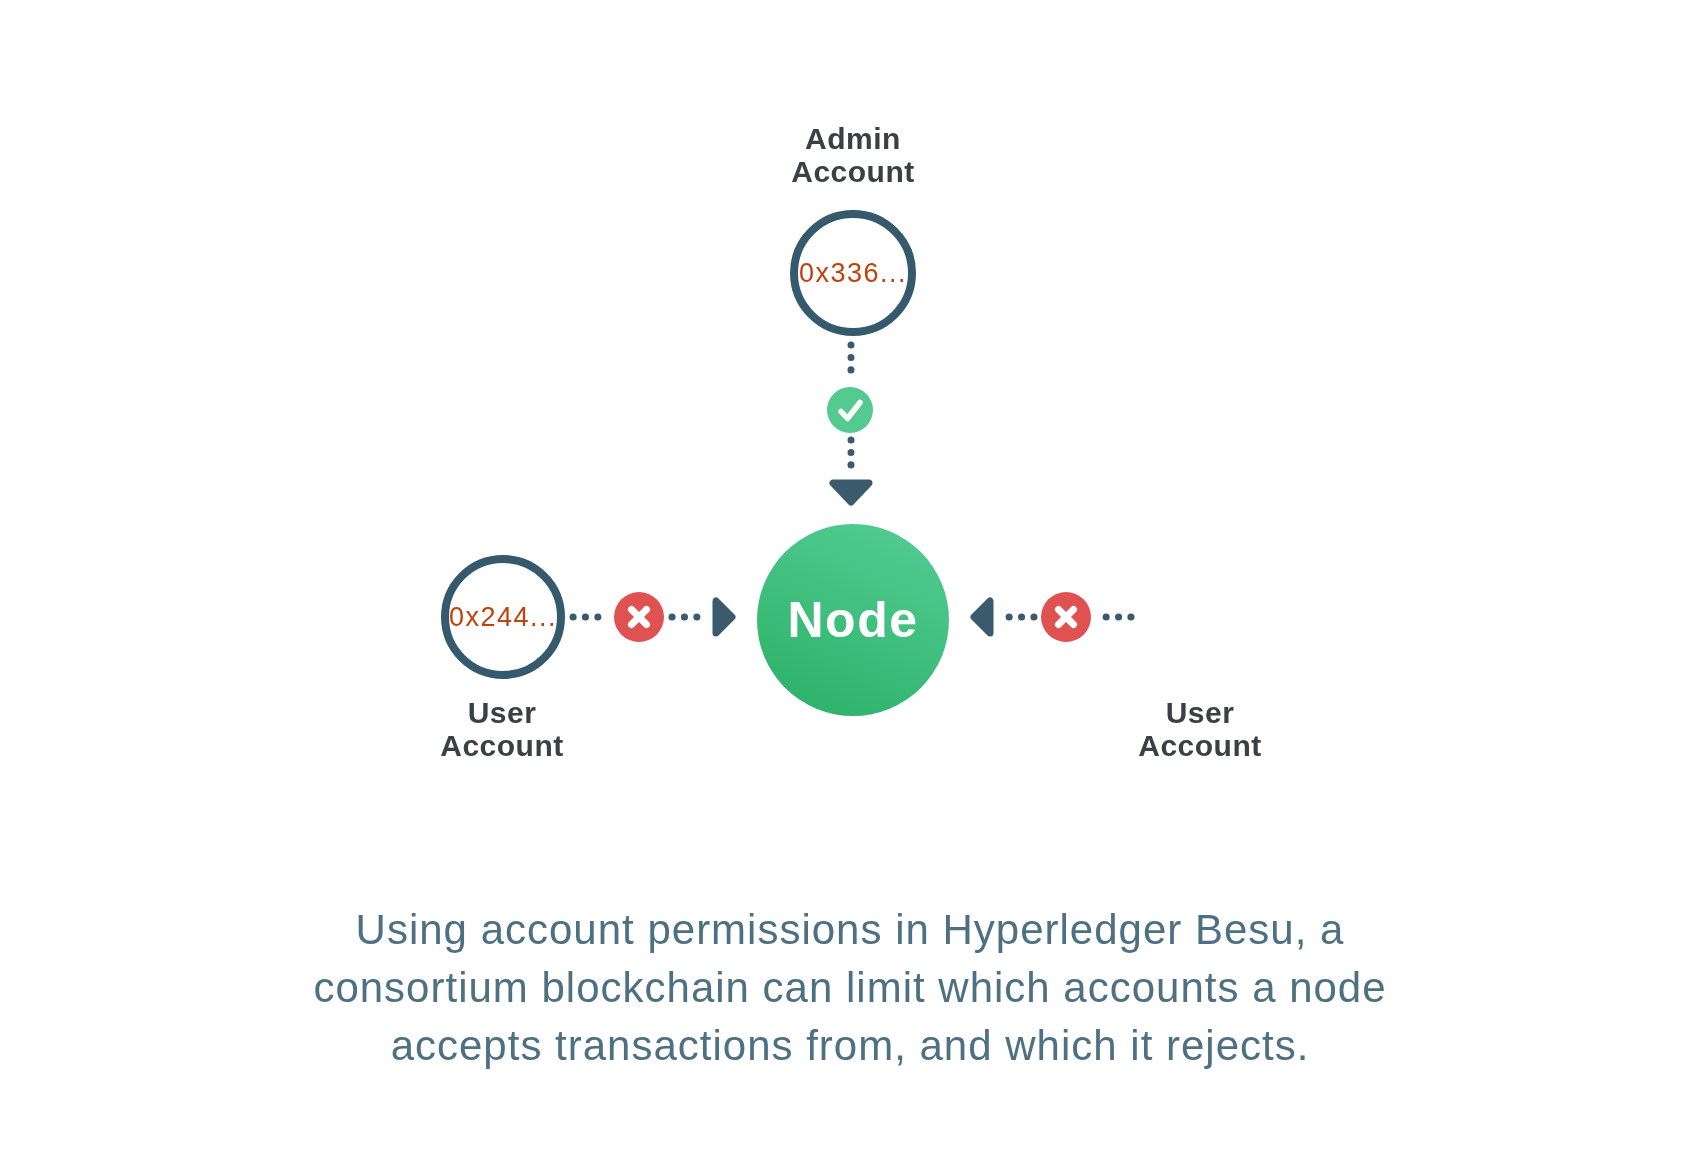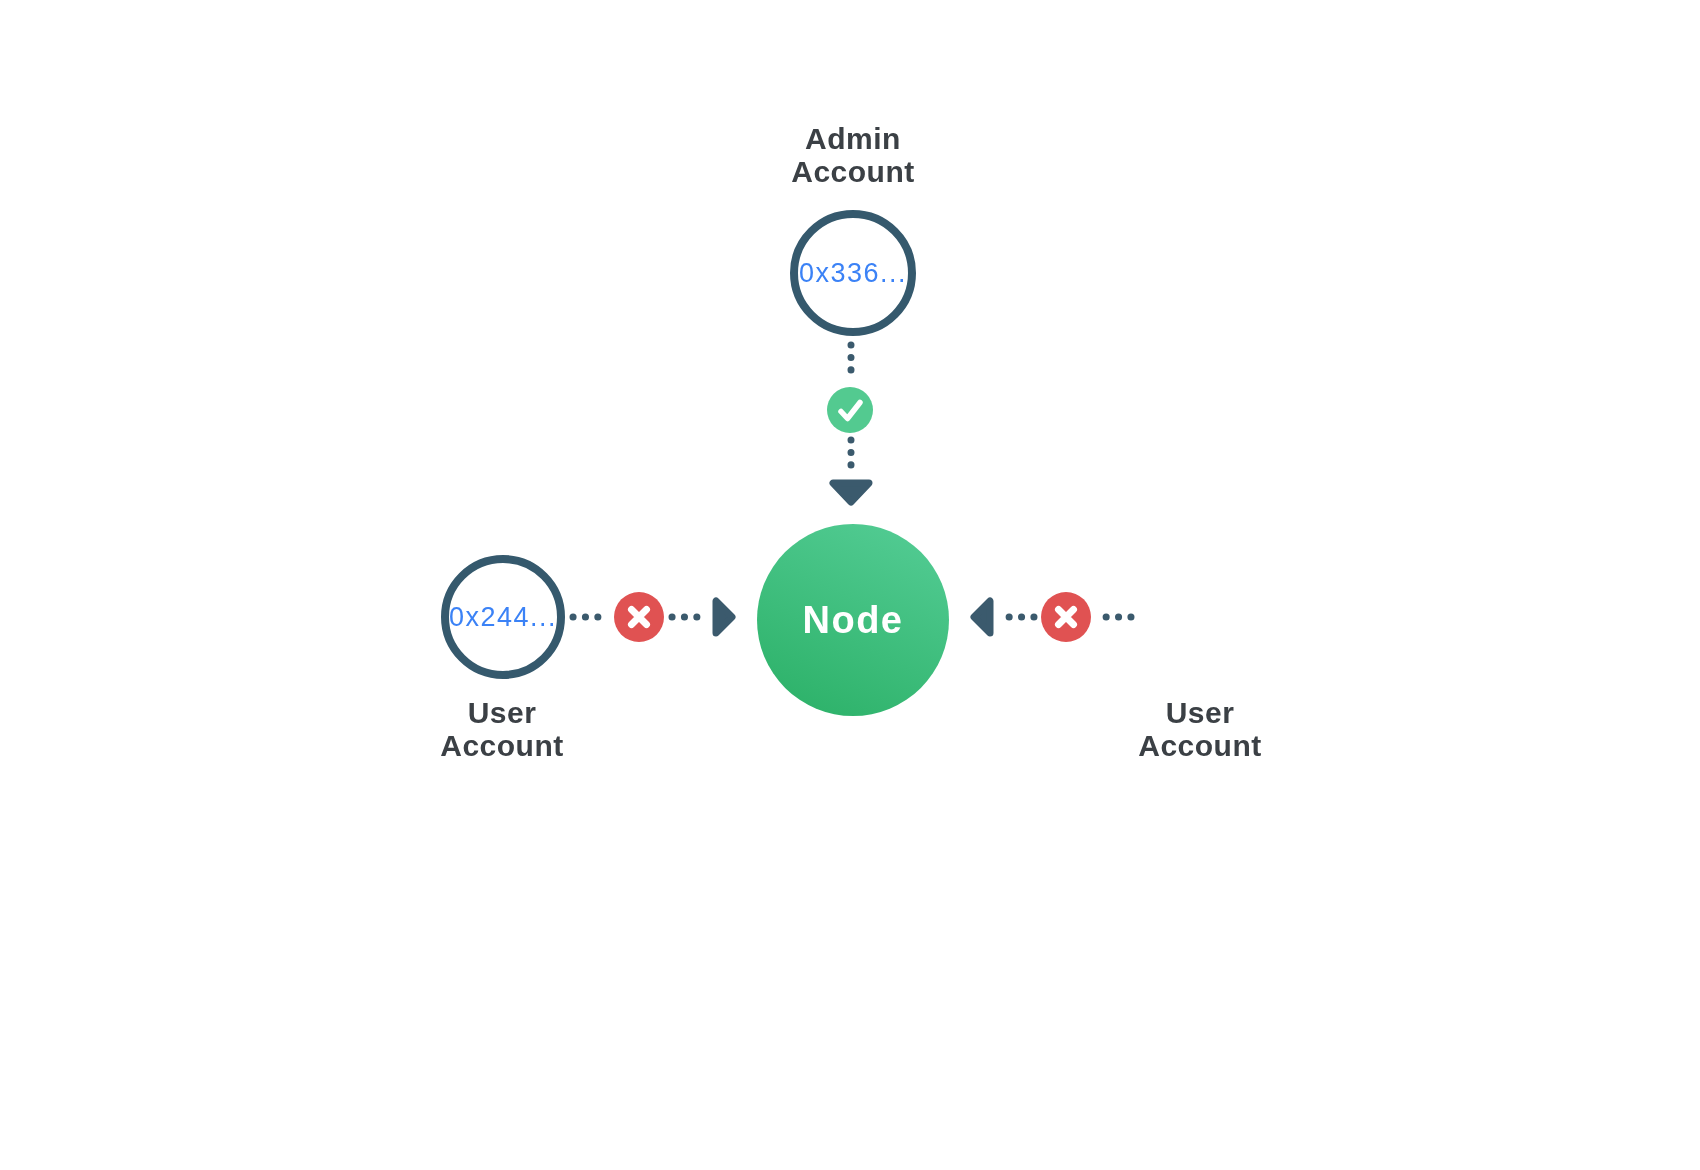--- a/index.html
+++ b/index.html
@@ -27,21 +27,21 @@
     position: absolute;
     box-sizing: border-box;
     border: 8px solid #35596d;
     border-radius: 50%;
     background: #ffffff;
     display: flex;
     align-items: center;
     justify-content: center;
   }
   .acct-circle .addr {
-    color: #3b82f6;
+    color: #c2410c;
     font-size: 27px;
     letter-spacing: 1.5px;
     white-space: nowrap;
   }
 
   
   .acct-label {
     position: absolute;
     width: 160px;
     text-align: center;
@@ -58,21 +58,21 @@
     left: 757px; top: 524px;
     width: 192px; height: 192px;
     border-radius: 50%;
     background: linear-gradient(205deg, #53cc94 5%, #2cb168 95%);
     display: flex;
     align-items: center;
     justify-content: center;
   }
   .node-circle .node-label {
     color: #ffffff;
-    font-size: 38px;
+    font-size: 50px;
     font-weight: bold;
     letter-spacing: 1.5px;
   }
 
   
   .badge {
     position: absolute;
     border-radius: 50%;
     display: flex;
     align-items: center;
@@ -159,14 +159,19 @@
 
 
   <div class="badge badge-x right">
     <svg width="50" height="50" viewBox="0 0 50 50">
       <path d="M17.5 17.5 L32.5 32.5 M32.5 17.5 L17.5 32.5" stroke="#ffffff" stroke-width="7" stroke-linecap="round"></path>
     </svg>
   </div>
 
   <div class="acct-label abs" style="left:1120px; top:696px;">User Account</div>
 
+  <div class="caption">
+    <div class="cap-line">Using account permissions in Hyperledger Besu, a</div>
+    <div class="cap-line">consortium blockchain can limit which accounts a node</div>
+    <div class="cap-line">accepts transactions from, and which it rejects.</div>
+  </div>
 
 </div>
 
 </body></html>

